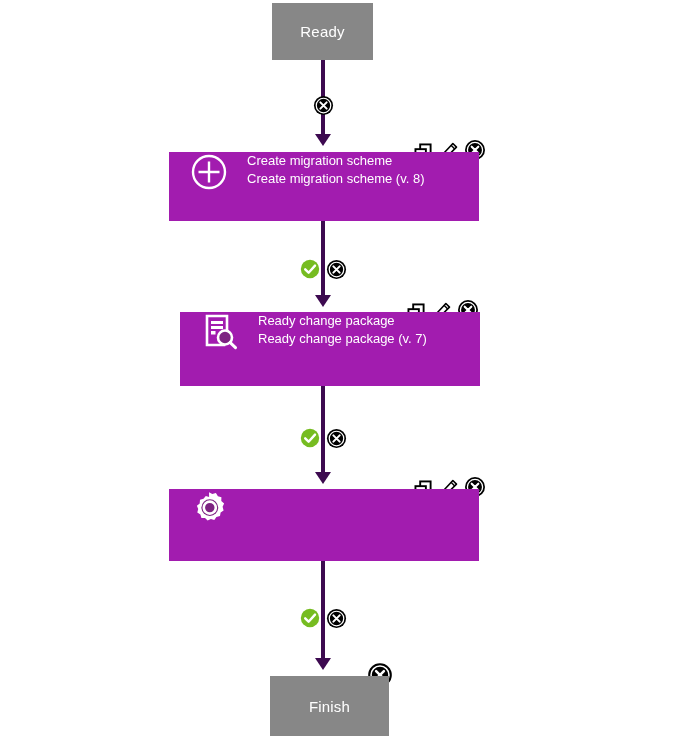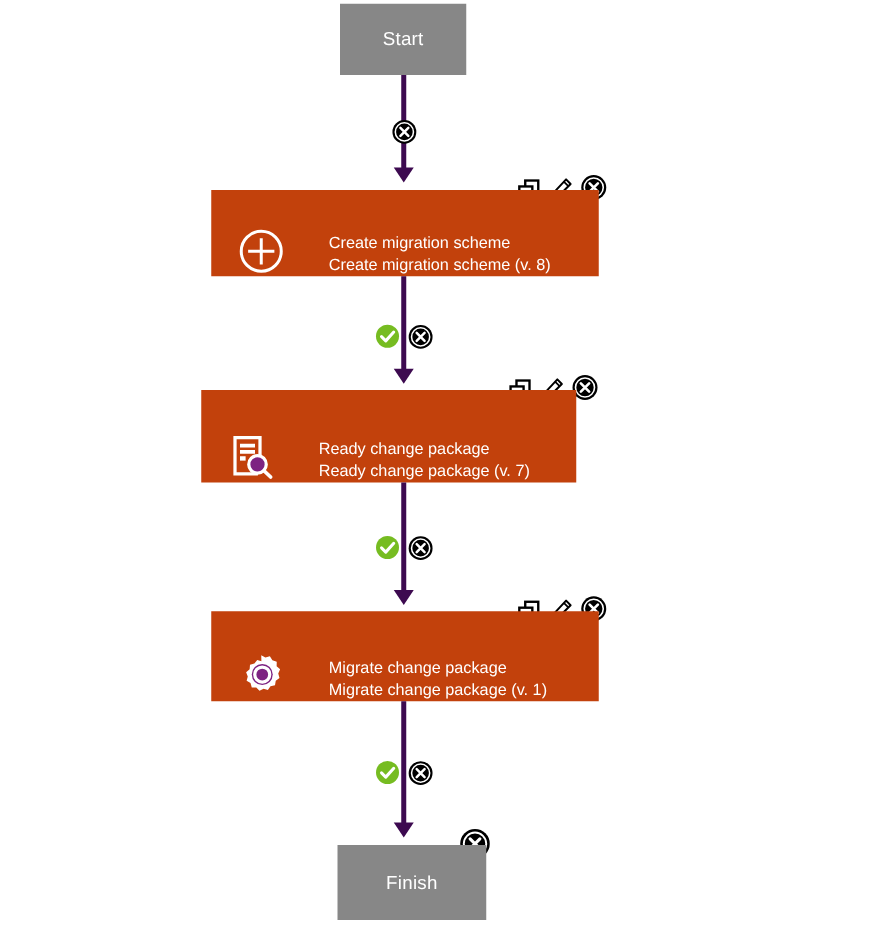--- a/index.html
+++ b/index.html
@@ -33,25 +33,24 @@
   .terminal-label {
     color: #ffffff;
     font-size: 15px;
     letter-spacing: .2px;
     line-height: 1;
   }
 
   
   .activity {
     position: absolute;
-    background: #c2410c;
+    background: #a21caf;
     box-sizing: border-box;
     display: flex;
-    align-items: flex-end;
-    gap: 16px;
+    align-items: flex-start;
   }
   .activity-icon {
     width: 40px;
     height: 40px;
     margin-left: 20px;
     flex: 0 0 auto;
     display: block;
   }
   .activity-text {
     margin-left: 18px;
@@ -104,21 +103,21 @@
   .tool-icon.copy  { width: 19px; height: 18px; }
   .tool-icon.pencil{ width: 19px; height: 19px; }
   .tool-icon.close { width: 22px; height: 22px; }
 </style>
 </head>
 <body>
 
 <div id="canvas">
 
   <div class="terminal" style="left:272px; top:3px; width:101px; height:57px;">
-    <span class="terminal-label">Start</span>
+    <span class="terminal-label">Ready</span>
   </div>
 
   <div class="conn-line" style="left:321px; top:60px; height:78px;"></div>
   <div class="conn-arrow" style="left:315px; top:134px;"></div>
   <svg class="badge badge-x" style="left:313px; top:95px;" viewBox="0 0 22 22">
     <circle cx="11" cy="11" r="10" fill="#000000"></circle>
     <circle cx="11" cy="11" r="7.6" fill="none" stroke="#ffffff" stroke-width="1.3"></circle>
     <path d="M7.7 7.7 L14.3 14.3 M14.3 7.7 L7.7 14.3" stroke="#ffffff" stroke-width="2.1" stroke-linecap="round"></path>
   </svg>
 
@@ -172,21 +171,21 @@
       <path d="M12.7 3.5 L16.5 7.3" stroke="#000000" stroke-width="1.5"></path>
       <path d="M3.8 13.2 L7.2 16.6" stroke="#000000" stroke-width="1.4"></path>
     </svg>
     <svg class="tool-icon close" viewBox="0 0 22 22">
       <circle cx="11" cy="11" r="10" fill="#000000"></circle>
       <circle cx="11" cy="11" r="7.6" fill="none" stroke="#ffffff" stroke-width="1.3"></circle>
       <path d="M7.7 7.7 L14.3 14.3 M14.3 7.7 L7.7 14.3" stroke="#ffffff" stroke-width="2.1" stroke-linecap="round"></path>
     </svg>
   </div>
 
-  <div class="activity" style="left:161px; top:312px; width:300px; height:74px;">
+  <div class="activity" style="left:180px; top:312px; width:300px; height:74px;">
     <svg class="activity-icon" viewBox="0 0 40 40">
       <path d="M7 4 H27 V22 H24 V33 H7 Z" fill="none" stroke="#ffffff" stroke-width="2.6"></path>
       <rect x="11" y="9" width="12" height="3" fill="#ffffff"></rect>
       <rect x="11" y="14" width="12" height="3" fill="#ffffff"></rect>
       <rect x="11" y="19" width="4.5" height="3.5" fill="#ffffff"></rect>
       <circle cx="25" cy="25.5" r="7" fill="#7d2382" stroke="#ffffff" stroke-width="2.6"></circle>
       <path d="M30.2 30.6 L35.5 35.6" stroke="#ffffff" stroke-width="3" stroke-linecap="round"></path>
     </svg>
     <div class="activity-text">
       <div class="activity-title">Ready change package</div>
@@ -228,24 +227,20 @@
       <path d="M20 3.2
                L23.3 5.0 L26.9 4.0 L28.9 7.2 L32.4 8.3 L32.3 12.0
                L35.1 14.4 L33.6 17.8 L34.6 21.4 L31.6 23.5
                L31.0 27.1 L27.4 27.9 L25.3 30.9 L21.9 29.9
                L18.6 31.6 L16.0 29.0 L12.4 28.9 L11.4 25.4
                L8.3 23.5 L9.2 20.1 L7.9 16.7 L10.7 14.4
                L11.0 10.8 L14.5 9.8 L16.8 6.9 L20.1 7.9 Z" fill="#ffffff"></path>
       <circle cx="20.8" cy="18.6" r="8.4" fill="#7d2382"></circle>
       <circle cx="20.8" cy="18.6" r="6.0" fill="none" stroke="#ffffff" stroke-width="2.6"></circle>
     </svg>
-    <div class="activity-text">
-      <div class="activity-title">Migrate change package</div>
-      <div class="activity-subtitle">Migrate change package (v. 1)</div>
-    </div>
   </div>
 
   <div class="conn-line" style="left:321px; top:561px; height:100px;"></div>
   <div class="conn-arrow" style="left:315px; top:658px;"></div>
   <svg class="badge badge-check" style="left:300px; top:608px;" viewBox="0 0 20 20">
     <circle cx="10" cy="10" r="9.2" fill="#76bc21"></circle>
     <path d="M5.2 10.3 L8.6 13.7 L15 6.6" fill="none" stroke="#ffffff" stroke-width="2.4" stroke-linecap="round" stroke-linejoin="round"></path>
   </svg>
   <svg class="badge badge-x" style="left:326px; top:608px;" viewBox="0 0 22 22">
     <circle cx="11" cy="11" r="10" fill="#000000"></circle>

